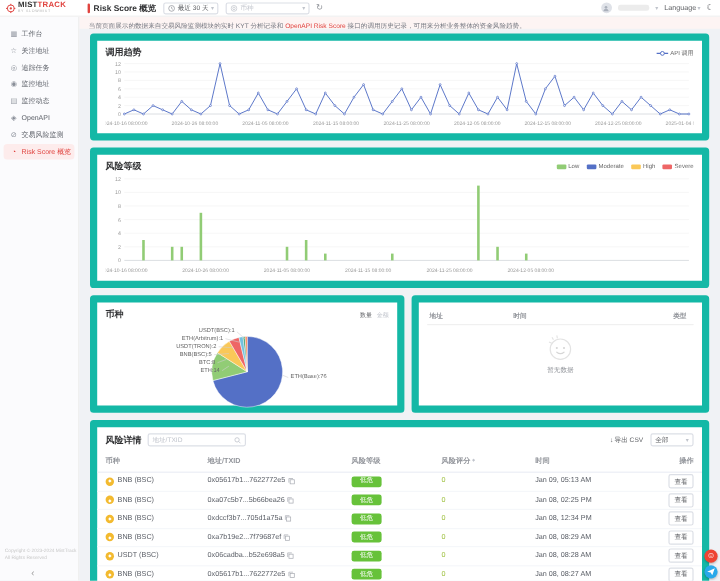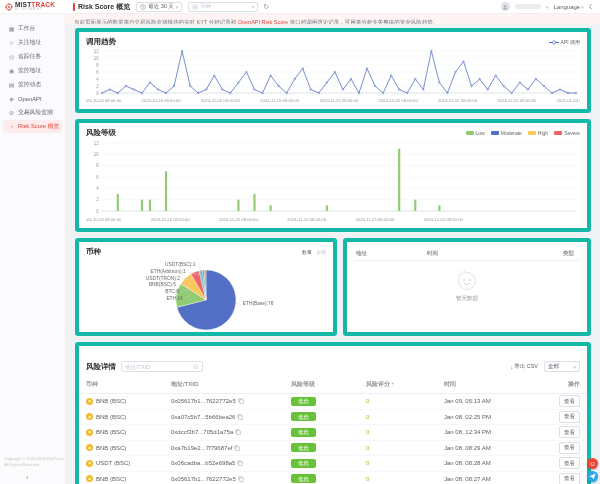--- a/index.html
+++ b/index.html
@@ -34,42 +34,42 @@
   .sb-item.active { background:#fdecec; color:var(--accent,#e0433f); }
   .sb-item.active .sb-icon { color:var(--accent,#e0433f); }
   .sb-foot { position:absolute; bottom:16px; left:4px; font-size:4px; color:#c8c8c8; line-height:1.5; }
   .collapse-btn { position:absolute; bottom:2px; left:26px; font-size:8px; color:#a0a0a0; cursor:pointer; line-height:1; }
 
   .main { flex:1; overflow:hidden; display:flex; flex-direction:column; }
   .banner { background:#fdf4f3; font-size:5.5px; color:#737780; padding:5px 8px; line-height:1.3; white-space:nowrap; overflow:hidden; }
   .banner .blink { color:var(--accent,#e0433f); cursor:pointer; }
   .content { padding:4px 9px 0 9px; }
 
-  .card { background:#fff; border:4px solid #14b8a6; border-radius:3px; padding:5px 7px 3px 7px; margin-bottom:6px; }
+  .card { background:#fff; border:6px solid #14b8a6; border-radius:3px; padding:5px 7px 3px 7px; margin-bottom:6px; }
   .card-head { display:flex; justify-content:space-between; align-items:center; margin-bottom:1px; }
   .card-title { font-size:7.5px; font-weight:bold; color:#303133; }
   .legend1 { display:flex; align-items:center; gap:2px; font-size:5px; color:#666; }
   .legend2 { display:flex; gap:6px; font-size:5px; color:#666; align-items:center; }
   .lg-item { display:flex; align-items:center; gap:2px; }
   .lg-sw { width:8px; height:4.5px; border-radius:1px; display:inline-block; }
   .chart { display:block; width:100%; }
 
   .row2 { display:flex; gap:6px; }
   .card.pie-card { width:262px; height:98px; flex-shrink:0; }
   .card.sanc-card { flex:1; height:98px; }
   .pie-toggle { display:flex; gap:4px; font-size:5px; color:#c0c4cc; }
   .pie-toggle .on { color:#606266; }
   .sanc-head-row { display:flex; font-size:5.5px; color:#909399; padding:3px 2px; border-bottom:1px solid #f0f0f0; font-weight:bold; }
   .sc1{width:32%;} .sc2{width:40%;} .sc3{width:28%; text-align:right; padding-right:4px;}
   .empty-wrap { display:flex; flex-direction:column; align-items:center; justify-content:center; padding-top:6px; }
   .empty-text { font-size:5.5px; color:#909399; margin-top:2px; }
 
   
   .card.table-card { padding:0; margin-bottom:0; }
-  .tbl-top { display:flex; align-items:center; padding:15px 7px 4px 7px; gap:5px; }
+  .tbl-top { display:flex; align-items:center; padding:5px 7px 4px 7px; gap:5px; }
   .search { display:flex; align-items:center; justify-content:space-between; border:1px solid #dcdfe6; border-radius:2px; height:11px; width:82px; padding:0 3px; }
   .search input { border:none; outline:none; width:66px; font-size:5.5px; color:#606266; font-family:inherit; }
   .search input::placeholder { color:#c0c4cc; }
   .tbl-top-right { margin-left:auto; display:flex; align-items:center; gap:6px; font-size:5.5px; color:#606266; }
   .export { display:flex; align-items:center; gap:1px; cursor:pointer; }
   .filter-select { border:1px solid #dcdfe6; border-radius:2px; height:11px; min-width:36px; display:flex; align-items:center; justify-content:space-between; padding:0 3px; cursor:pointer; background:#fff; }
   .thead { display:flex; align-items:center; font-size:6px; color:#909399; padding:4px 7px; border-bottom:1px solid #ebeef5; font-weight:bold; }
   .c-coin{width:85px;} .c-addr{width:120px;} .c-level{width:75px;} .c-score{width:78px;} .c-time{width:94px;} .c-act{flex:1; text-align:right;}
   .sorter { display:inline-flex; flex-direction:column; vertical-align:middle; margin-left:1px; line-height:.55; }
   .sorter span { font-size:3.5px; color:#c0c4cc; }

